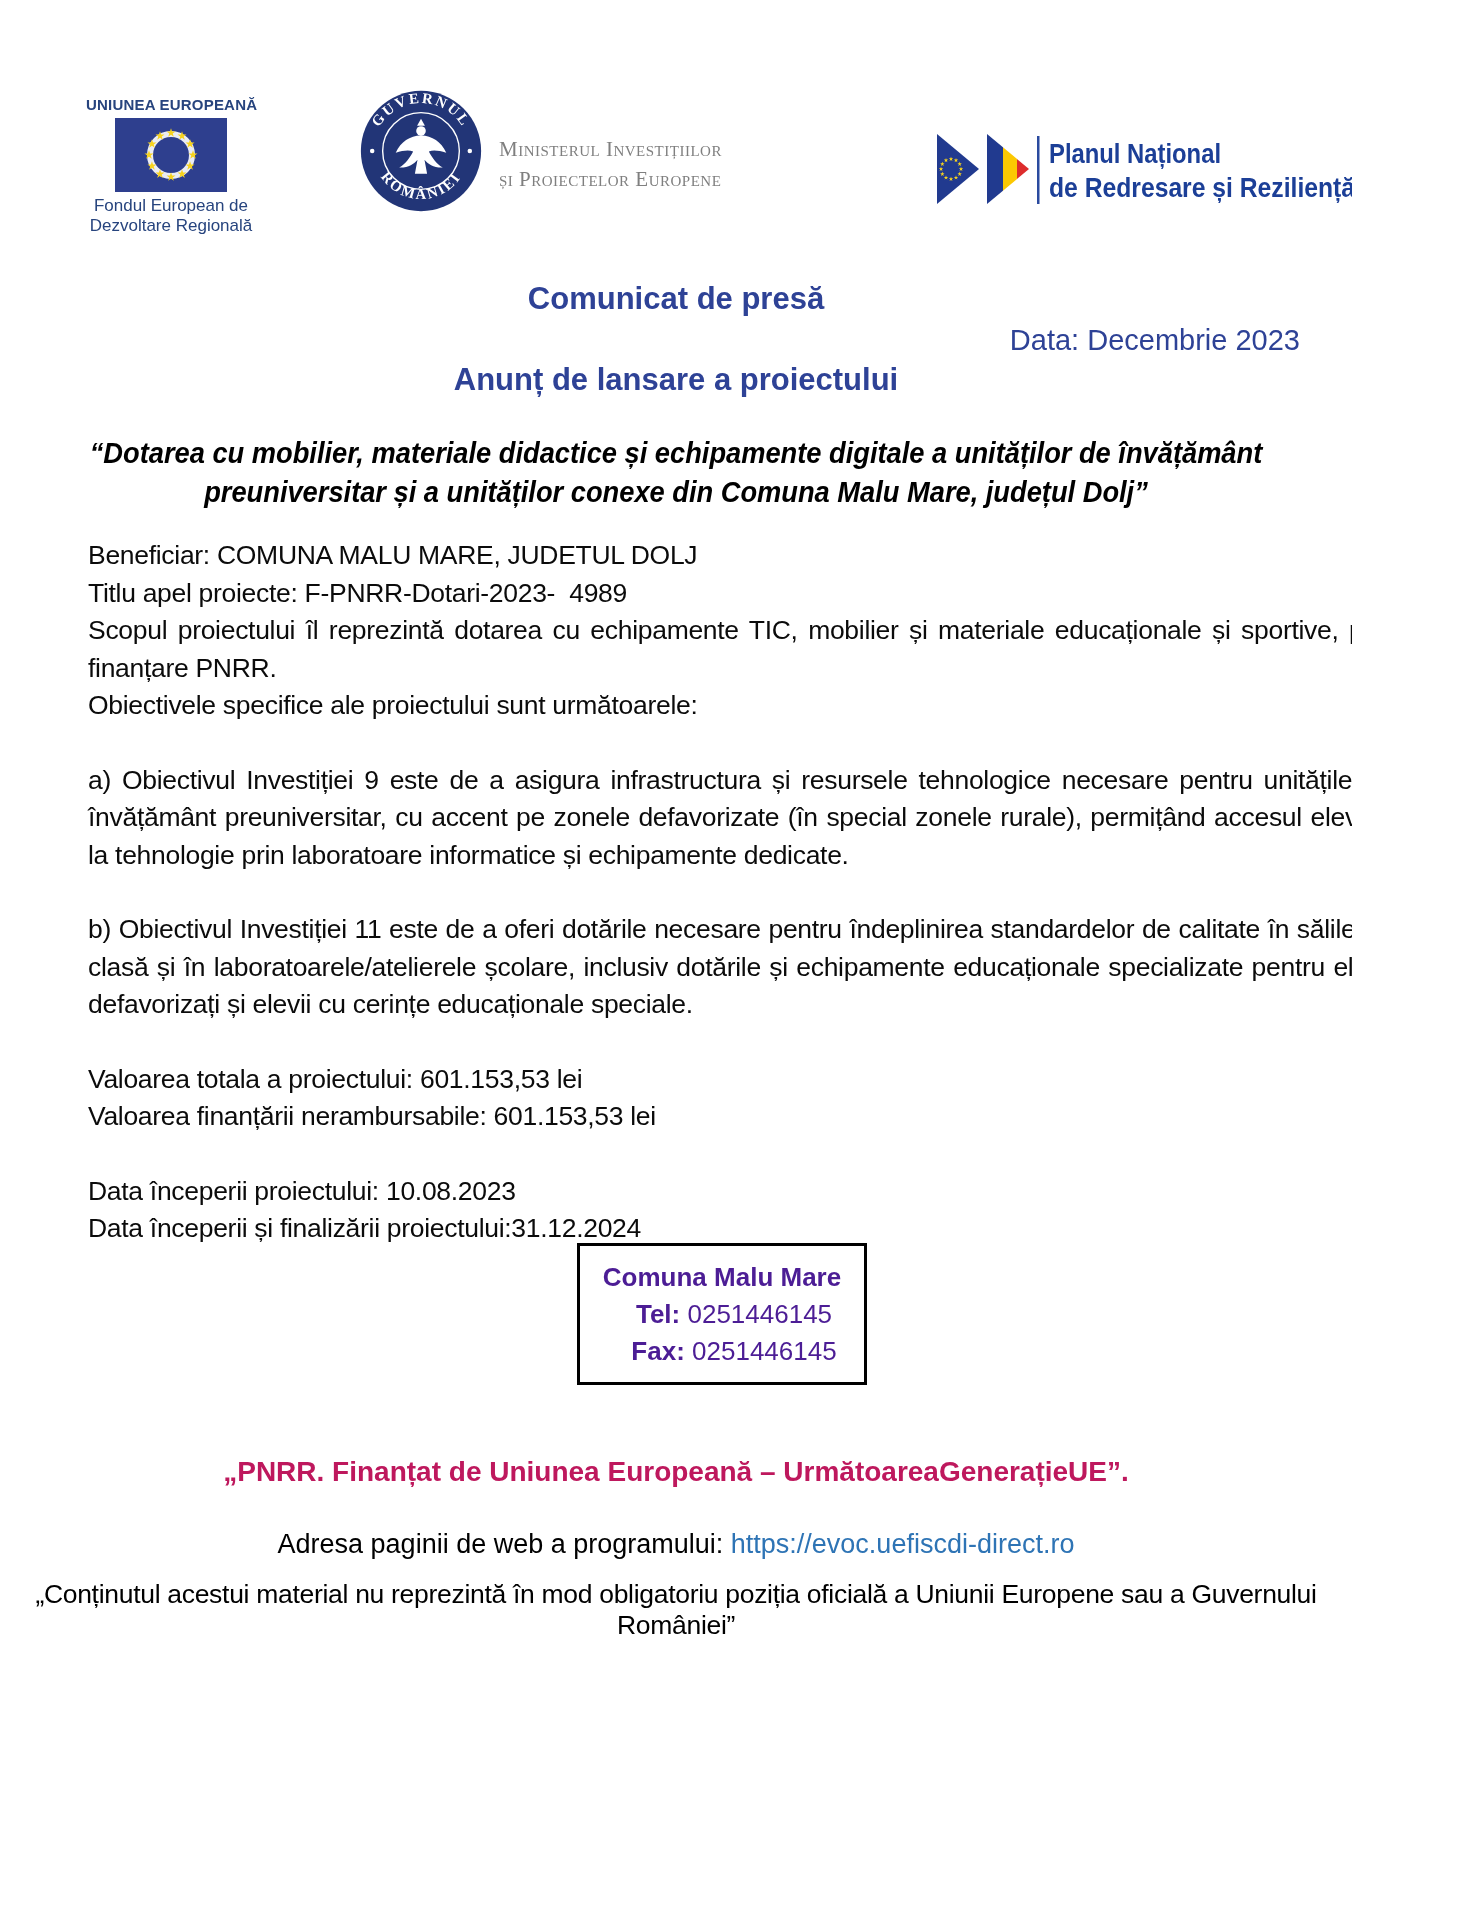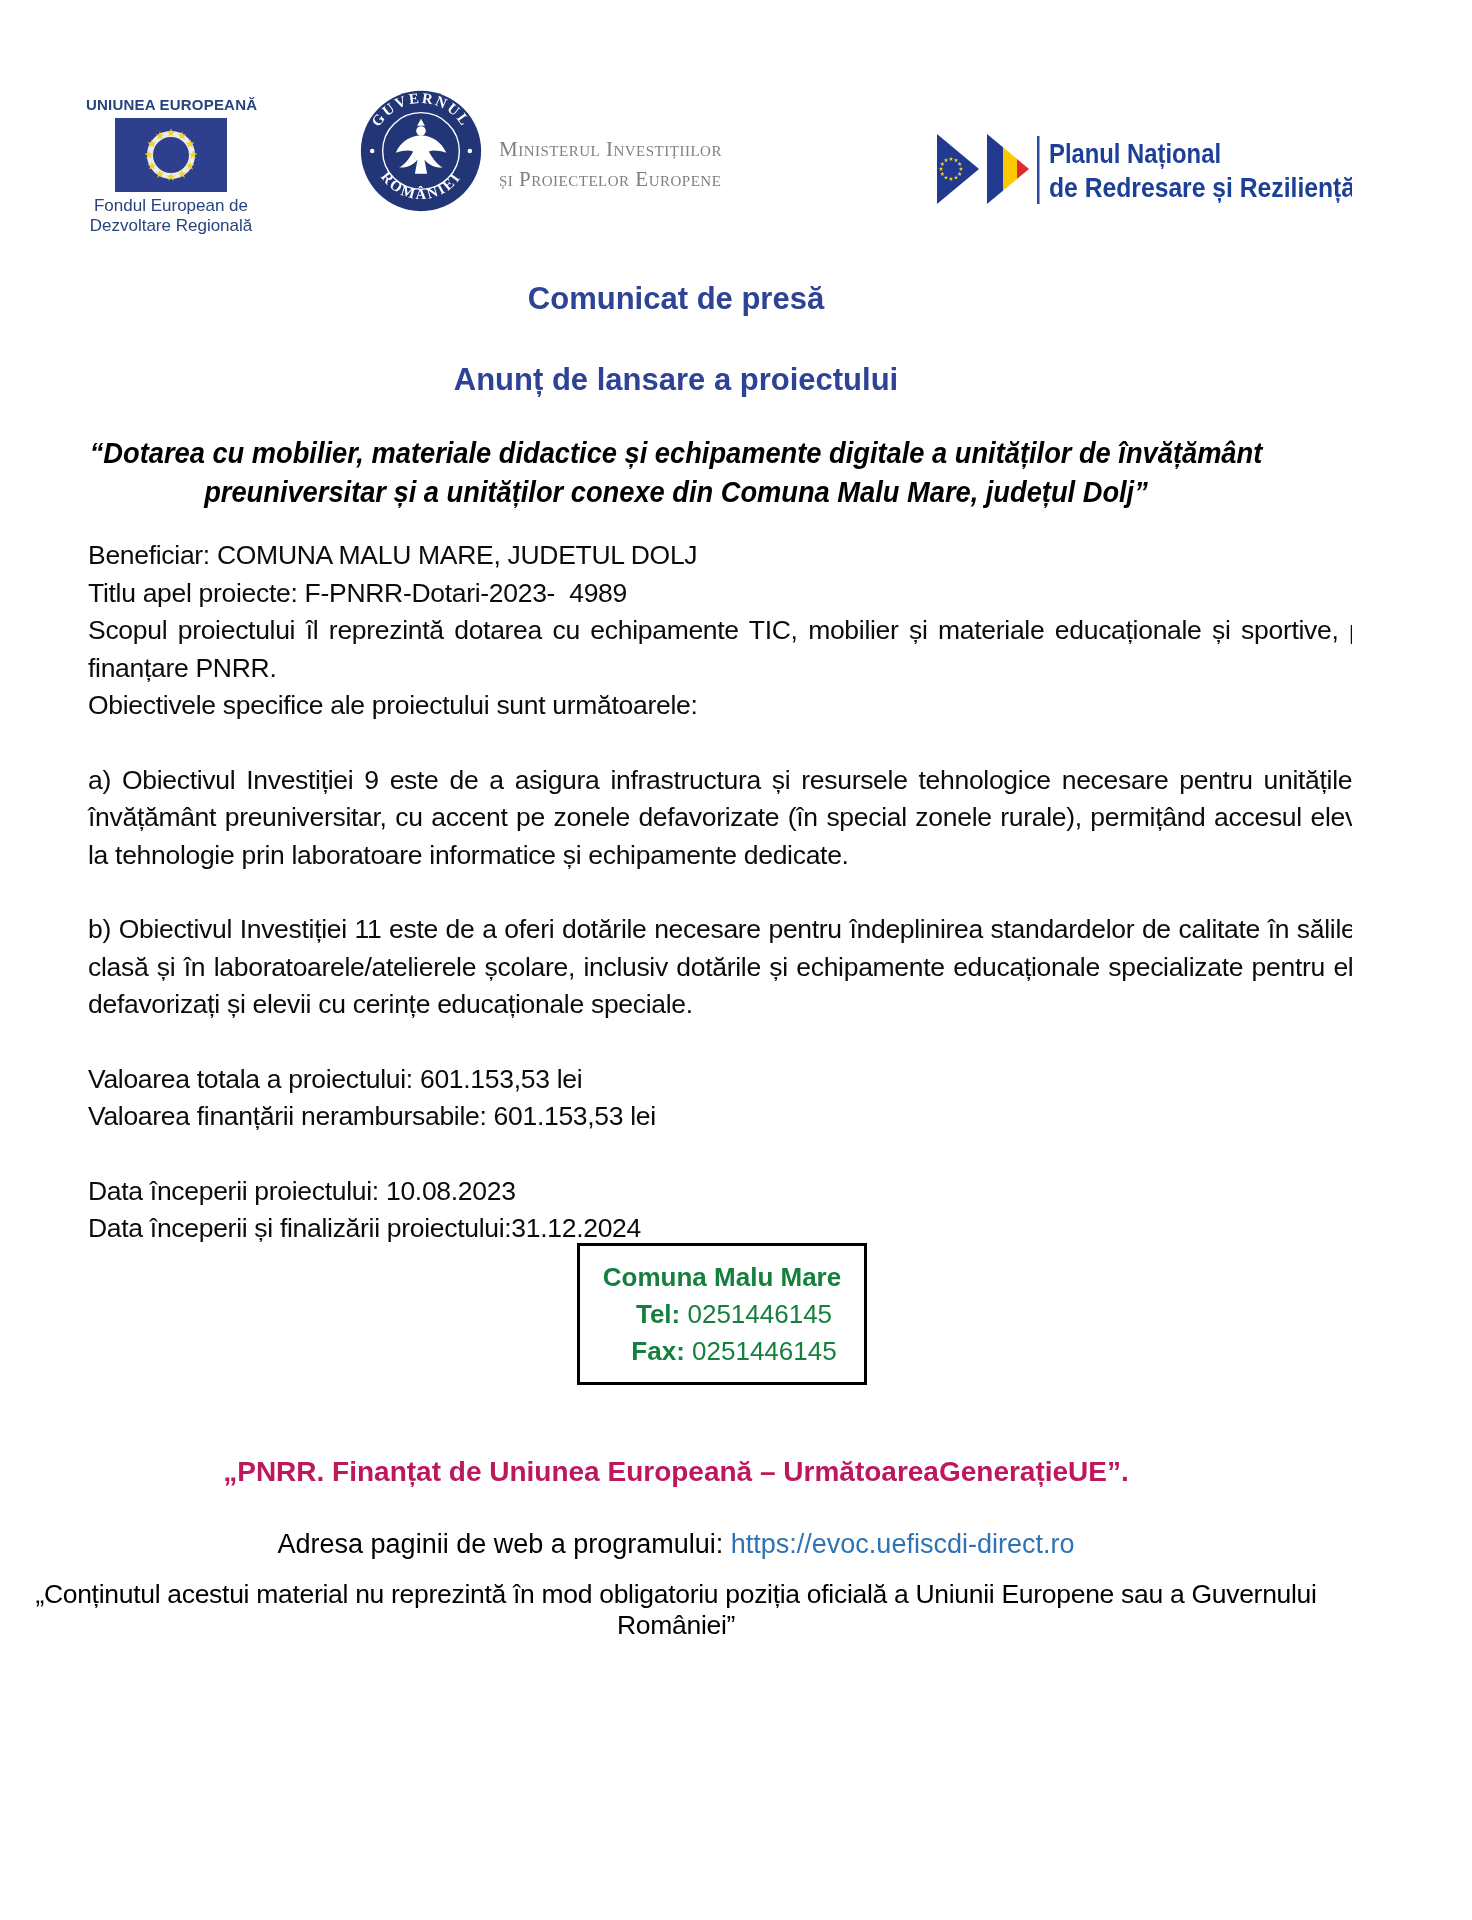--- a/index.html
+++ b/index.html
@@ -34,21 +34,21 @@
     transform:scaleX(.94);transform-origin:50% 50%;}
   
   .body-text{position:absolute;top:537px;left:88px;width:1304px;
     font-size:26.5px;line-height:37.5px;letter-spacing:-.3px;color:#0b0b0b;}
   .body-text .line{white-space:pre-wrap;}
   .body-text .para{text-align:justify;}
   .gap{height:37px;}
   
   .contact-box{position:absolute;left:577px;top:1243px;width:290px;
     border:3px solid #000;box-sizing:border-box;text-align:center;
-    padding:13px 6px 12px 6px;font-size:26px;line-height:37px;color:#15803d;}
+    padding:13px 6px 12px 6px;font-size:26px;line-height:37px;color:#4c1d95;}
   .contact-box .name{font-weight:bold;}
   .contact-box b{font-weight:bold;margin-left:24px;}
   
   .pnrr-statement{position:absolute;top:1456px;left:0;width:100%;text-align:center;
     font-size:28px;font-weight:bold;color:#be185d;}
   .web-line{position:absolute;top:1529px;left:0;width:100%;text-align:center;
     font-size:27px;color:#000;}
   .web-line a{color:#2e74b5;text-decoration:none;}
   .disclaimer{position:absolute;top:1579px;left:0;width:100%;text-align:center;
     font-size:26.5px;letter-spacing:-.3px;color:#000;}
@@ -144,20 +144,21 @@
         <rect x="66" y="2" width="14" height="70" fill="#fcc802"></rect>
         <rect x="80" y="2" width="12" height="70" fill="#dd2c2c"></rect>
       </g>
       <rect x="100" y="4" width="2.5" height="68" fill="#2a4a9f"></rect>
       <text x="112" y="31" font-size="28" font-weight="bold" fill="#1c3f97" textLength="172" lengthAdjust="spacingAndGlyphs">Planul Național</text>
       <text x="112" y="65" font-size="28" font-weight="bold" fill="#1c3f97" textLength="306" lengthAdjust="spacingAndGlyphs">de Redresare și Reziliență</text>
     </svg>
   </div>
 
   <div class="press-title">Comunicat de presă</div>
+  <div class="date-line">Data: Decembrie 2023</div>
   <div class="announce-title">Anunț de lansare a proiectului</div>
 
   <div class="project-title">
     <div>“Dotarea cu mobilier, materiale didactice și echipamente digitale a unităților de învățământ</div>
     <div>preuniversitar și a unităților conexe din Comuna Malu Mare, județul Dolj”</div>
   </div>
 
   <div class="body-text">
     <div class="line">Beneficiar: COMUNA MALU MARE, JUDETUL DOLJ</div>
     <div class="line">Titlu apel proiecte: F-PNRR-Dotari-2023-  4989</div>

